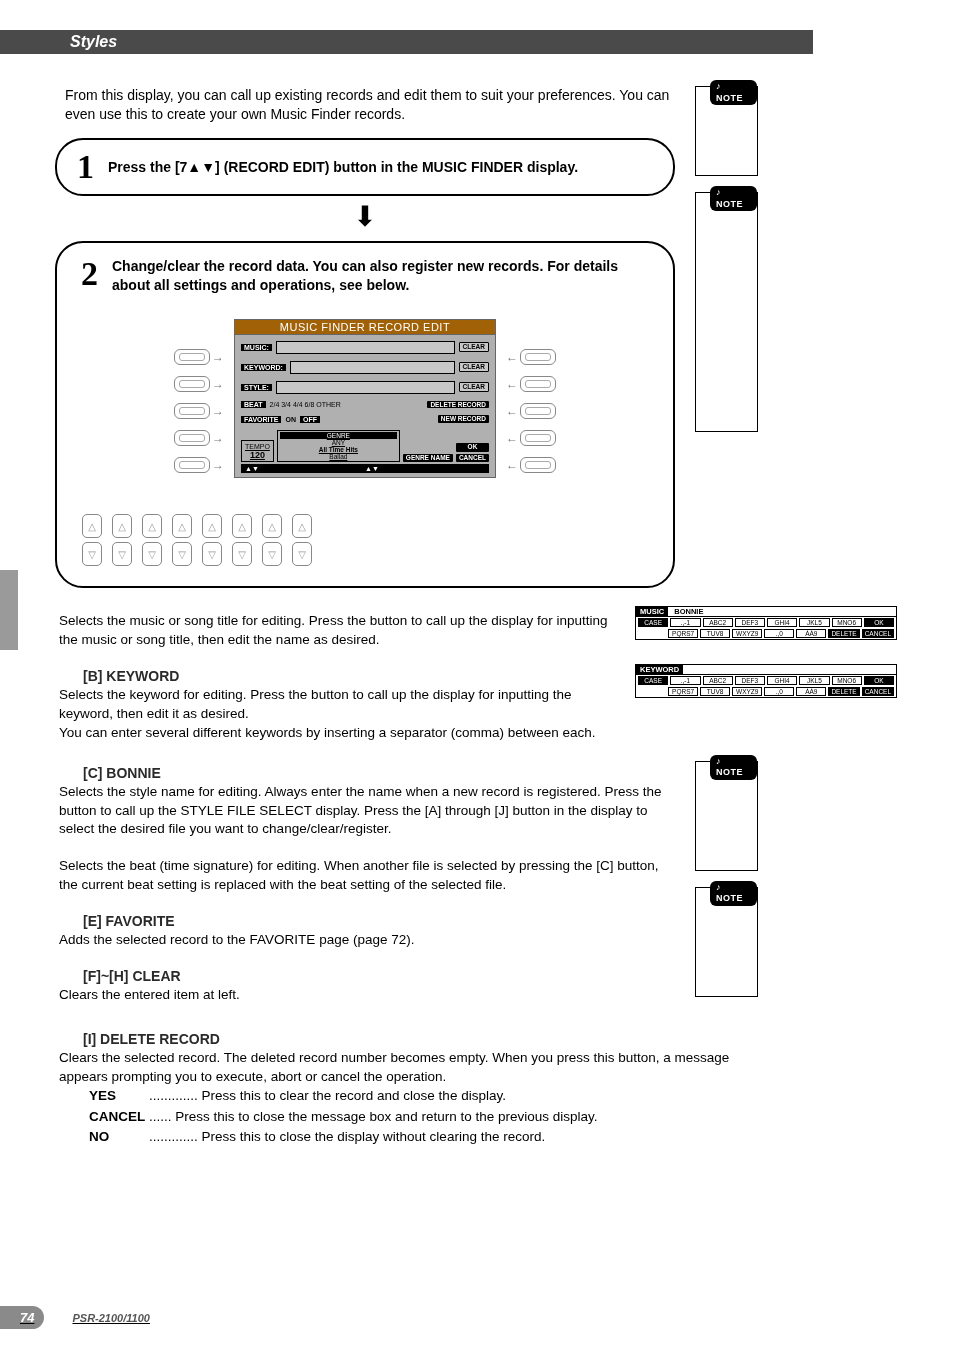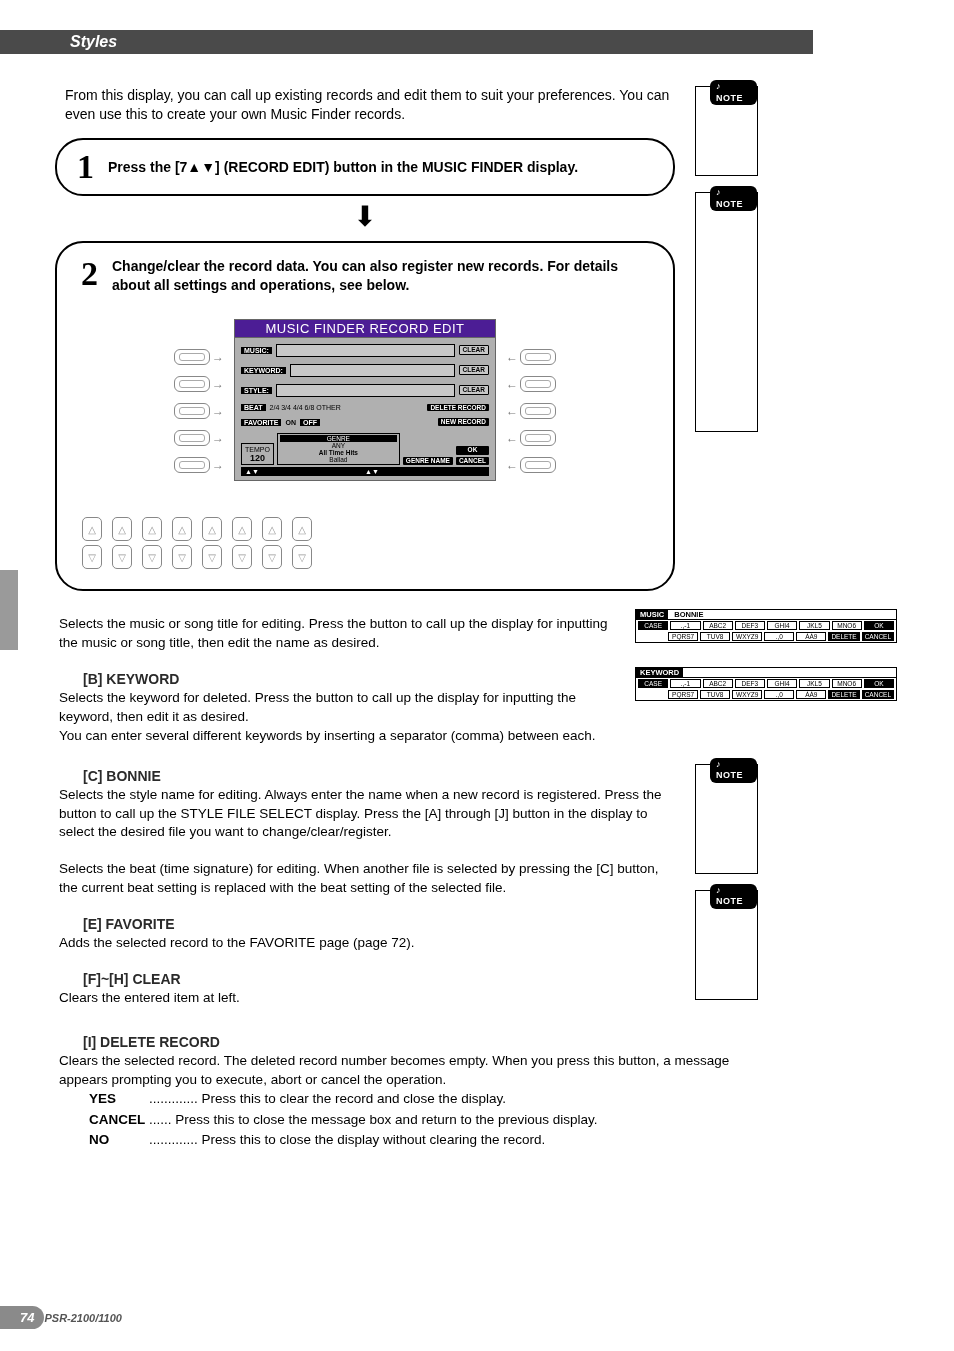--- a/index.html
+++ b/index.html
@@ -151,24 +151,24 @@
 
   .lcd {
     width: 260px;
     background: #b0b0b0;
     border: 1px solid #666;
     font-family: "Arial", sans-serif;
     font-size: 8.5px;
     color: #000;
   }
   .lcd-title {
-    background: #4c1d95;
+    background: #a16207;
     color: #fff;
     text-align: center;
-    font-size: 13px;
+    font-size: 11px;
     letter-spacing: 0.5px;
     padding: 1px 0;
     border-bottom: 1px solid #666;
   }
   .lcd-body {
     padding: 6px 6px 4px 6px;
   }
   .lcd-row {
     display: flex;
     align-items: center;
@@ -200,20 +200,21 @@
   }
   .lcd-btn.inv {
     background:#c8c8c8;
     color:#000;
     border:1px solid #000;
   }
   .lcd-bottom {
     display:flex;
     gap:3px;
     align-items:flex-end;
+    text-decoration:underline;
   }
   .lcd-tempo {
     border:1px solid #000;
     padding:2px 3px 1px 3px;
     font-size:7px;
     text-align:center;
   }
   .lcd-tempo .val {
     font-weight:bold;
     font-size:9px;
@@ -314,21 +315,22 @@
     text-align:center;
   }
   .kbd-row span.dark { background:#000; color:#fff; }
 
   .page-footer {
     position: absolute;
     bottom: 22px;
     left: 0;
     display: flex;
     align-items: center;
-    gap: 0;
+    gap: 28px;
+    text-decoration: underline;
   }
   .page-num-pill {
     background: #8a8a8a;
     color: #fff;
     font-weight: bold;
     font-style: italic;
     font-size: 13px;
     padding: 4px 10px 4px 20px;
     border-radius: 0 12px 12px 0;
   }
@@ -533,21 +535,21 @@
     </div>
   </div>
 
   <div class="two-col" style="margin-top:6px">
     <div class="left-col" style="flex:0 0 560px">
       <div class="section-block">
         <p>Selects the music or song title for editing. Press the button to call up the display for inputting the music or song title, then edit the name as desired.</p>
       </div>
       <div class="section-block">
         <h3>[B] KEYWORD</h3>
-        <p>Selects the keyword for deleted. Press the button to call up the display for inputting the keyword, then edit it as desired.</p>
+        <p>Selects the keyword for editing. Press the button to call up the display for inputting the keyword, then edit it as desired.</p>
         <p>You can enter several different keywords by inserting a separator (comma) between each.</p>
       </div>
     </div>
     <div class="right-col" style="padding-top:8px">
       <div class="kbd-strip" style="margin-bottom:24px">
         <div style="border-bottom:1px solid #000">
           <span class="kbd-title">MUSIC</span>
           <span class="kbd-value">BONNIE</span>
         </div>
         <div class="kbd-row">

